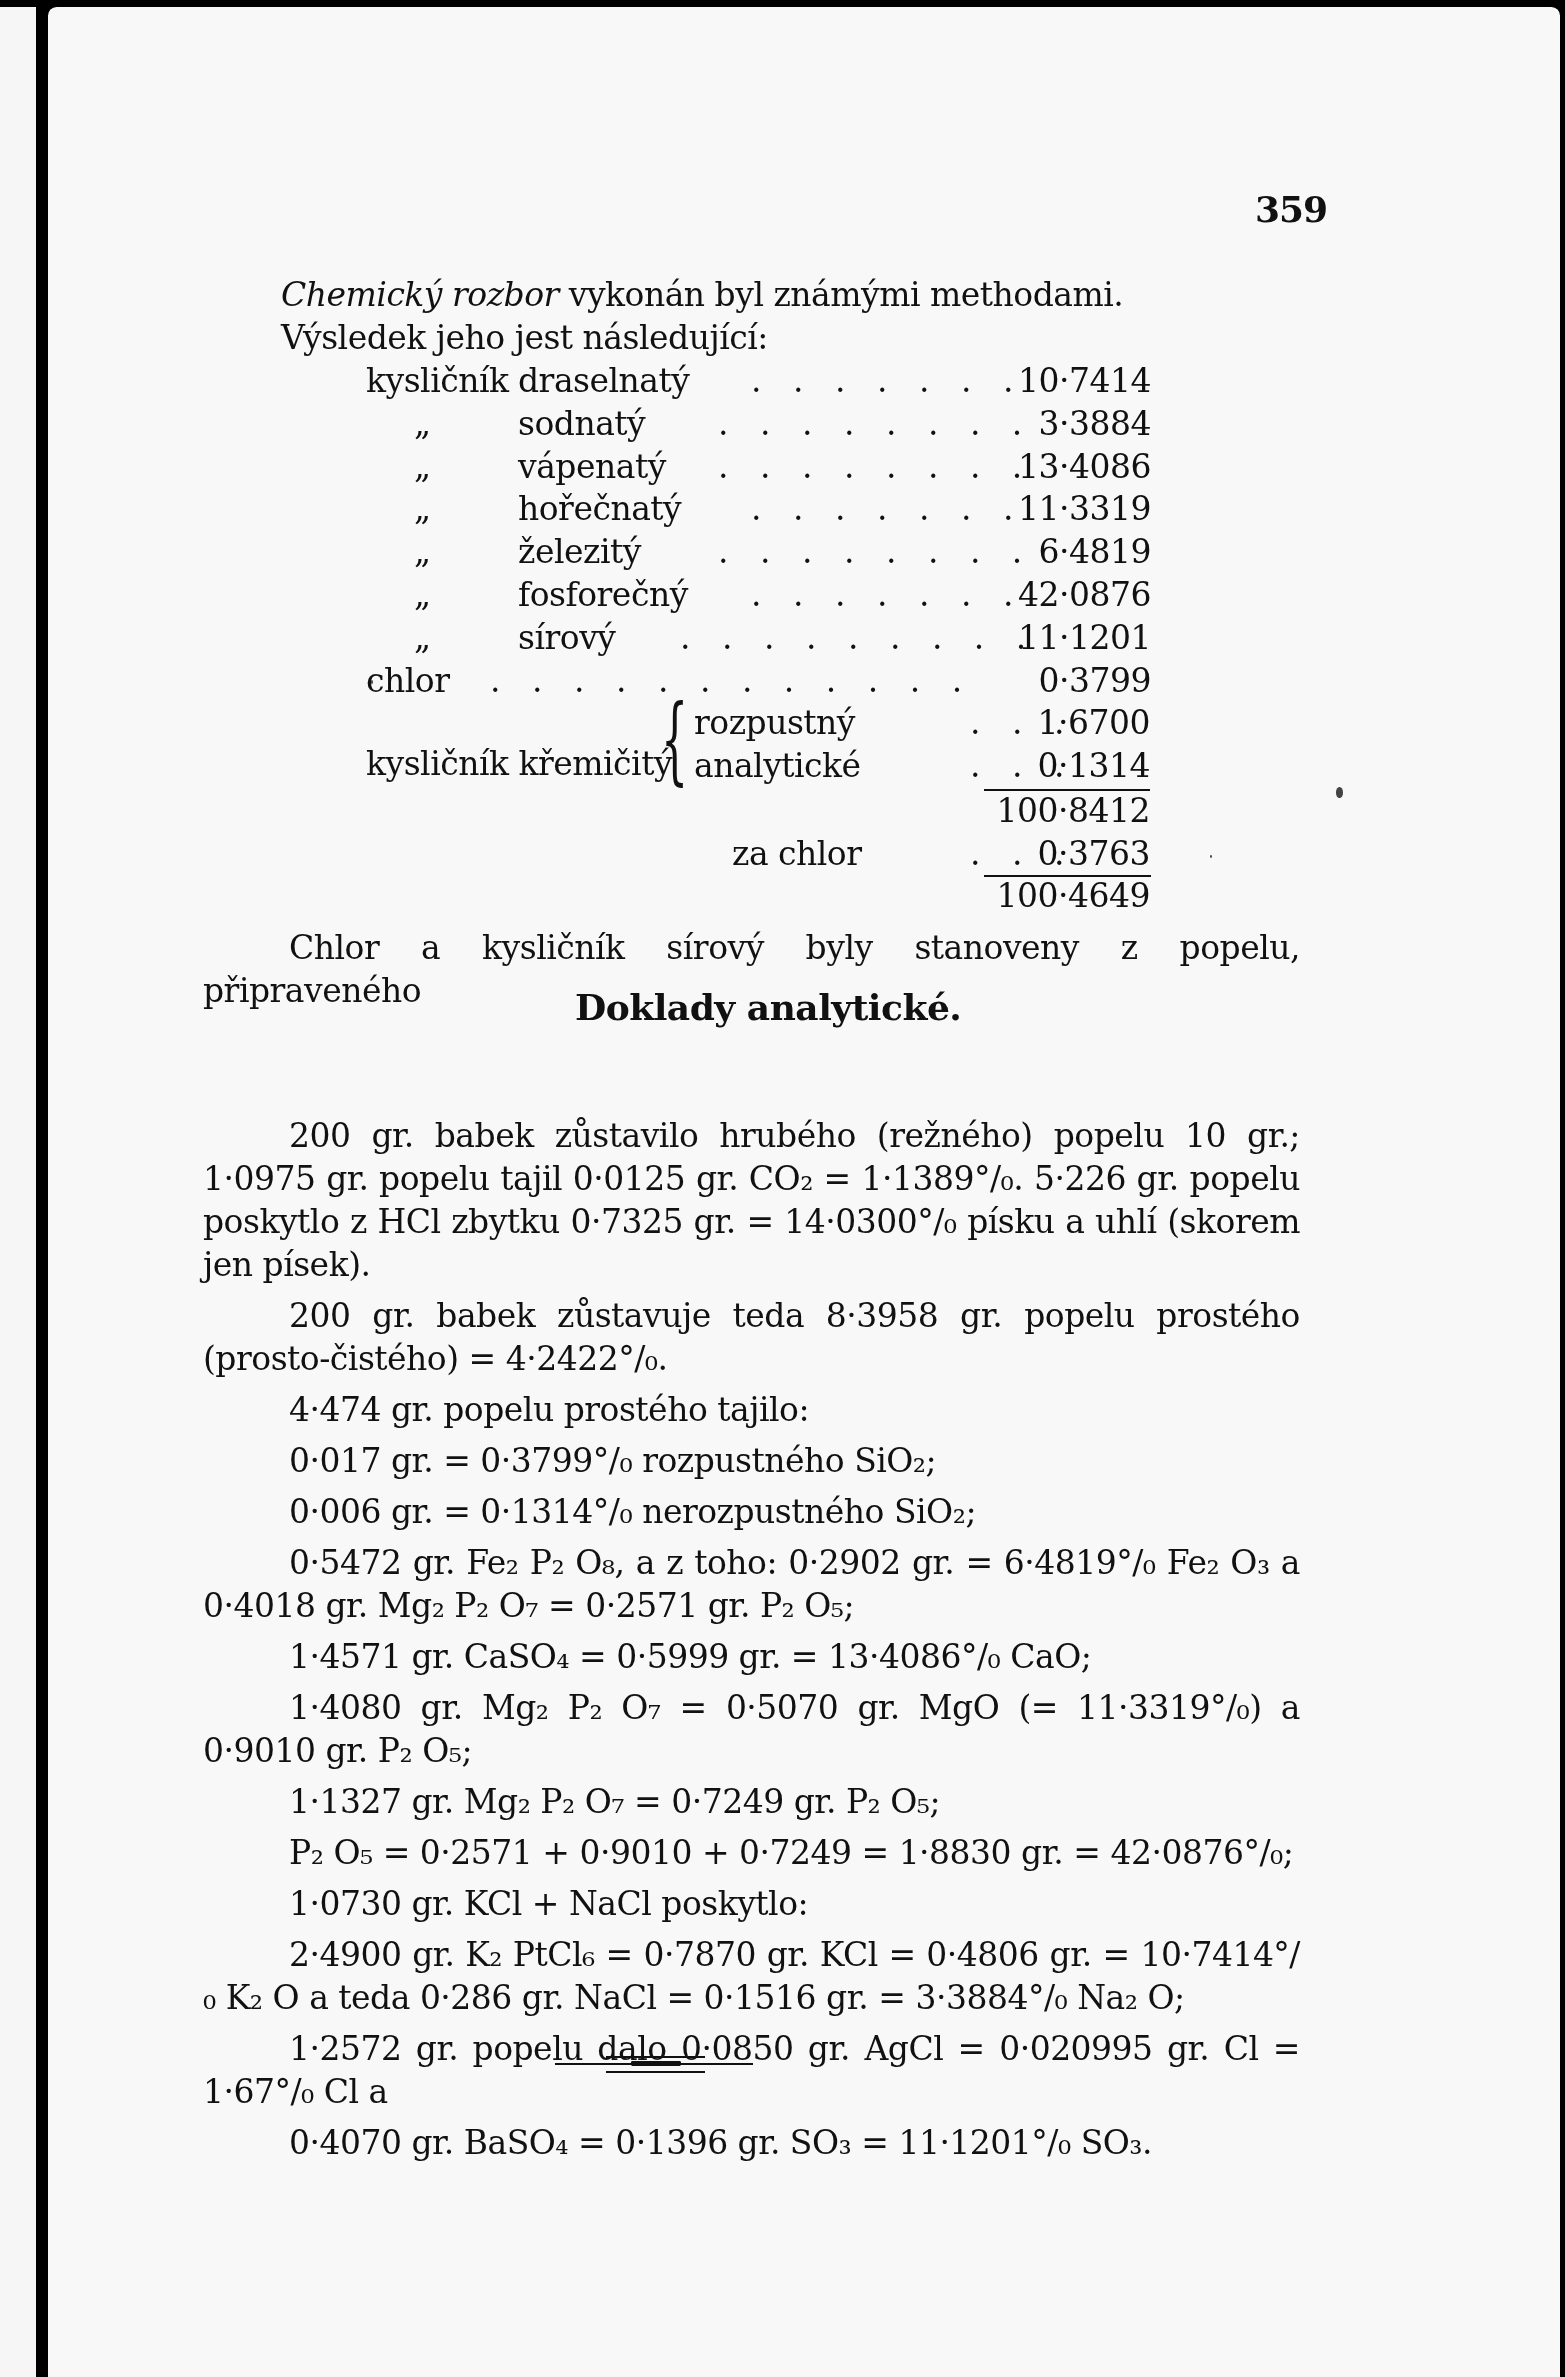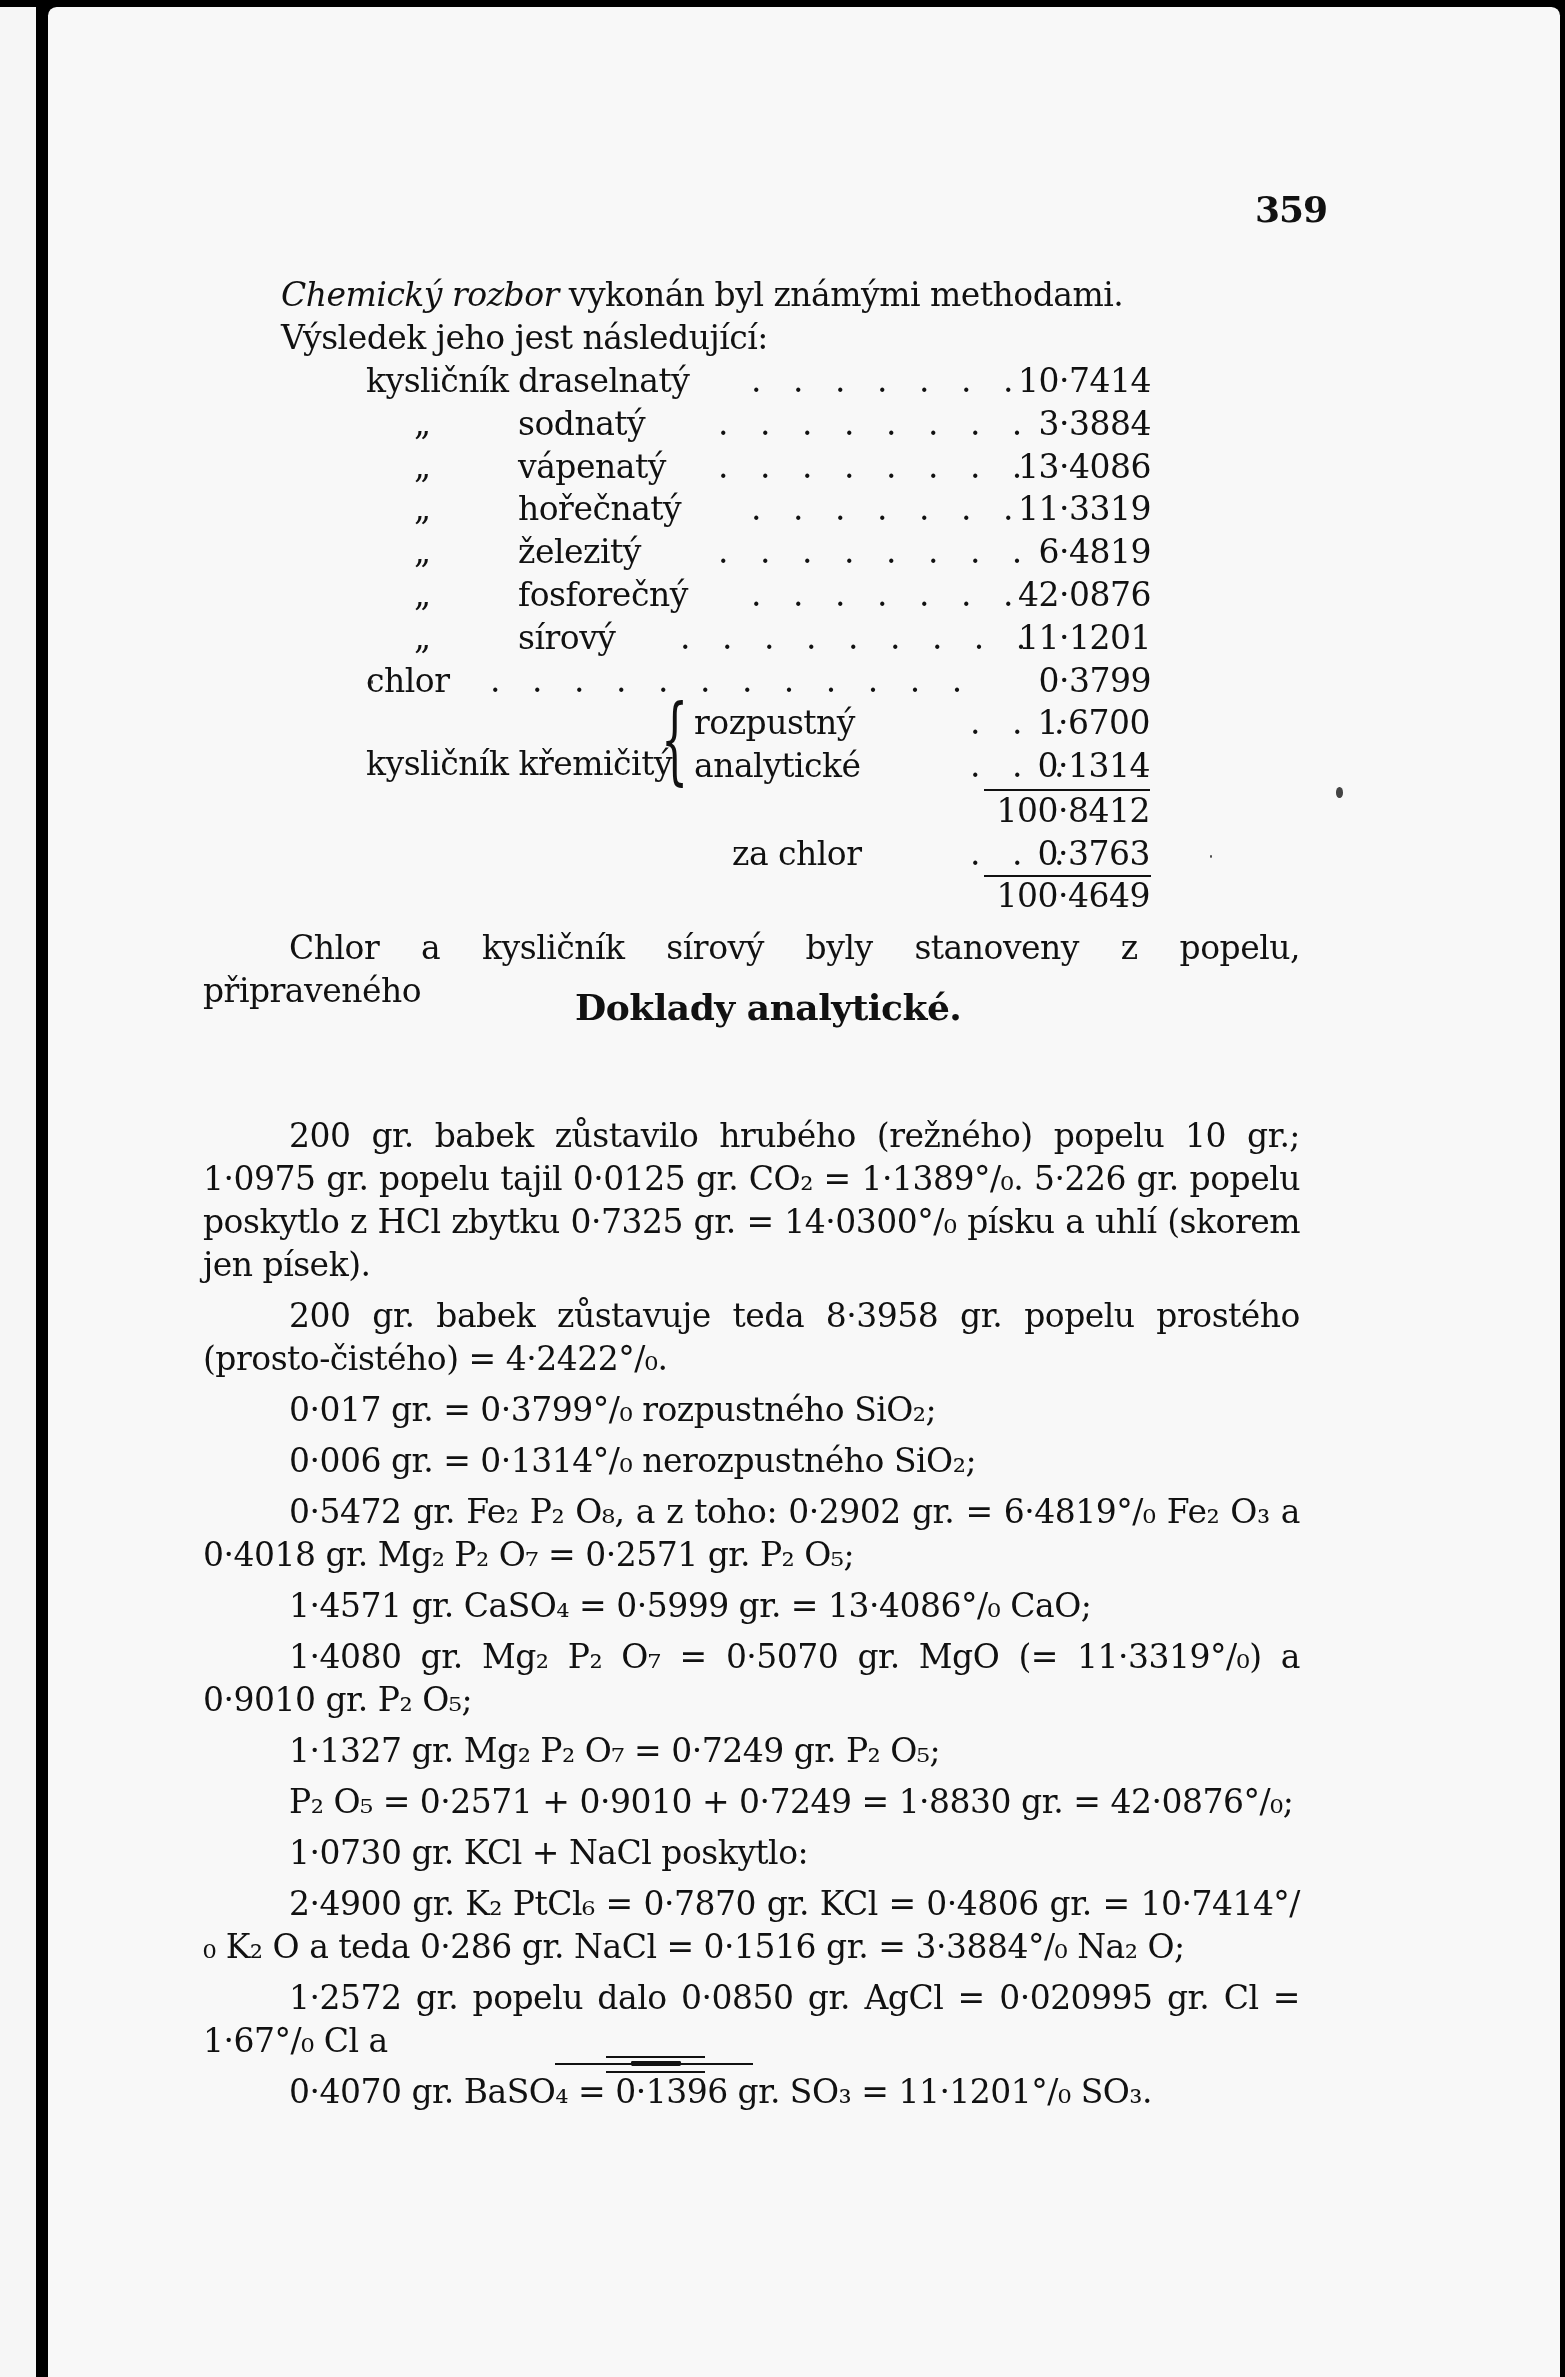--- a/index.html
+++ b/index.html
@@ -121,20 +121,21 @@
 
 <div class="para" style="top:918px;">
   <p class="ind">Chlor a kysličník sírový byly stanoveny z popelu, připraveného</p>
 </div>
 
 <div class="abs heading">Doklady analytické.</div>
 
 <div class="para" style="top:1106px;">
   <p class="ind">200 gr. babek zůstavilo hrubého (režného) popelu 10 gr.; 1·0975 gr. popelu tajil 0·0125 gr. CO₂ = 1·1389°/₀. 5·226 gr. popelu poskytlo z HCl zbytku 0·7325 gr. = 14·0300°/₀ písku a uhlí (skorem jen písek).</p>
   <p class="ind">200 gr. babek zůstavuje teda 8·3958 gr. popelu prostého (prosto-čistého) = 4·2422°/₀.</p>
+  <p class="ind">4·474 gr. popelu prostého tajilo:</p>
   <p class="ind">0·017 gr. = 0·3799°/₀ rozpustného SiO₂;</p>
   <p class="ind">0·006 gr. = 0·1314°/₀ nerozpustného SiO₂;</p>
   <p class="ind">0·5472 gr. Fe₂ P₂ O₈, a z toho: 0·2902 gr. = 6·4819°/₀ Fe₂ O₃ a 0·4018 gr. Mg₂ P₂ O₇ = 0·2571 gr. P₂ O₅;</p>
   <p class="ind">1·4571 gr. CaSO₄ = 0·5999 gr. = 13·4086°/₀ CaO;</p>
   <p class="ind">1·4080 gr. Mg₂ P₂ O₇ = 0·5070 gr. MgO (= 11·3319°/₀) a 0·9010 gr. P₂ O₅;</p>
   <p class="ind">1·1327 gr. Mg₂ P₂ O₇ = 0·7249 gr. P₂ O₅;</p>
   <p class="ind">P₂ O₅ = 0·2571 + 0·9010 + 0·7249 = 1·8830 gr. = 42·0876°/₀;</p>
   <p class="ind">1·0730 gr. KCl + NaCl poskytlo:</p>
   <p class="ind">2·4900 gr. K₂ PtCl₆ = 0·7870 gr. KCl = 0·4806 gr. = 10·7414°/₀ K₂ O a teda 0·286 gr. NaCl = 0·1516 gr. = 3·3884°/₀ Na₂ O;</p>
   <p class="ind">1·2572 gr. popelu dalo 0·0850 gr. AgCl = 0·020995 gr. Cl = 1·67°/₀ Cl a</p>

